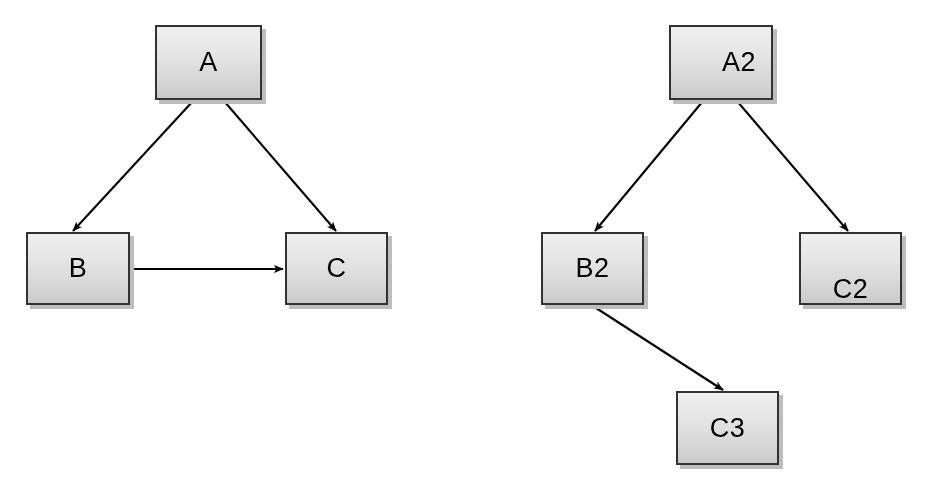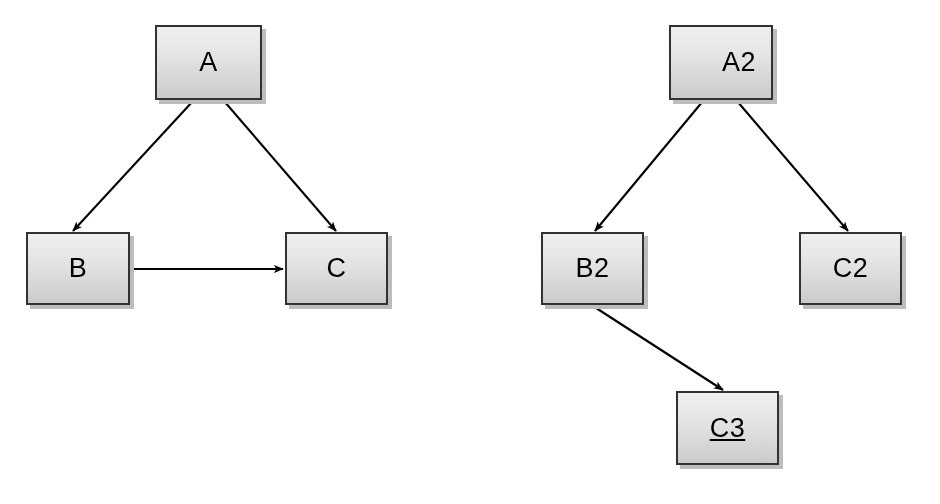--- a/index.html
+++ b/index.html
@@ -81,22 +81,22 @@
           <span class="node-label">C</span>
         </div>
       </div>
       <div>
         <div class="node" style="left: 669px; top: 25px; width: 104px; height: 75px; padding-left: 36px;">
           <span class="node-label">A2</span>
         </div>
         <div class="node" style="left: 541px; top: 232px; width: 103px; height: 73px;">
           <span class="node-label">B2</span>
         </div>
-        <div class="node" style="left: 799px; top: 232px; width: 103px; height: 73px;">
+        <div class="node" style="left: 799px; top: 232px; width: 103px; height: 73px; align-items: flex-end;">
           <span class="node-label">C2</span>
         </div>
-        <div class="node" style="left: 676px; top: 391px; width: 103px; height: 74px; text-decoration: underline;">
+        <div class="node" style="left: 676px; top: 391px; width: 103px; height: 74px;">
           <span class="node-label">C3</span>
         </div>
       </div>
     </div>
 
 </div>
 
 </body></html>

